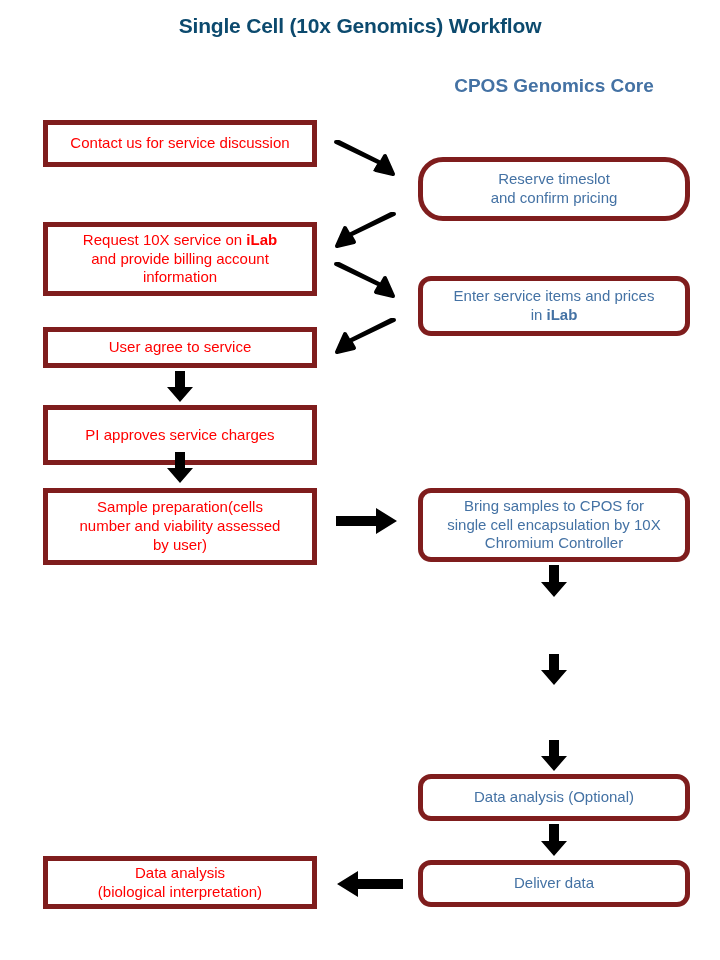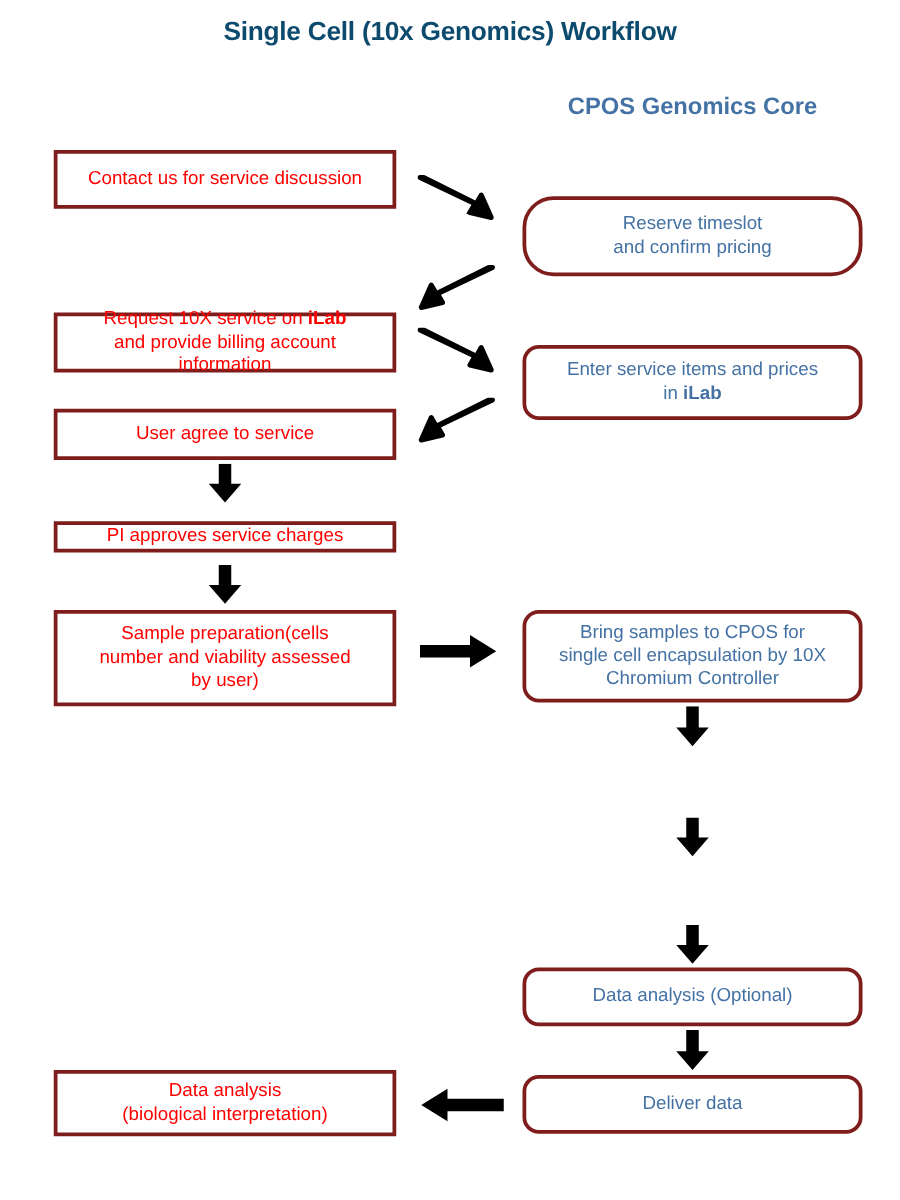--- a/index.html
+++ b/index.html
@@ -50,21 +50,21 @@
     left: 418px;
     width: 272px;
     color: #4472A4;
   }
 
   
   .node {
     position: absolute;
     box-sizing: border-box;
     background: #ffffff;
-    border: 3px solid #7f1d1d;
+    border: 5px solid #7f1d1d;
     display: flex;
     align-items: center;
     justify-content: center;
     text-align: center;
     line-height: 1.25;
   }
   .node .txt {
     display: block;
     padding: 0 6px;
     white-space: pre-line;
@@ -95,29 +95,29 @@
 <div id="diagram">
 
   <div class="page-title">Single Cell (10x Genomics) Workflow</div>
 
   <div class="col-heading core">CPOS Genomics Core</div>
 
   <div class="node left" style="top:120px; height:47px;">
     <span class="txt">Contact us for service discussion</span>
   </div>
 
-  <div class="node left" style="top:222px; height:48px;margin-top:28px;">
+  <div class="node left" style="top:222px; height:74px;">
     <span class="txt">Request 10X service on <b>iLab</b><br>and provide billing account<br>information</span>
   </div>
 
   <div class="node left" style="top:327px; height:41px;">
     <span class="txt">User agree to service</span>
   </div>
 
-  <div class="node left" style="top:405px; height:25px;margin-top:12px;">
+  <div class="node left" style="top:405px; height:60px;">
     <span class="txt">PI approves service charges</span>
   </div>
 
   <div class="node left" style="top:488px; height:77px;">
     <span class="txt">Sample preparation(cells
 number and viability assessed
 by user)</span>
   </div>
 
   <div class="node left" style="top:856px; height:53px;">

